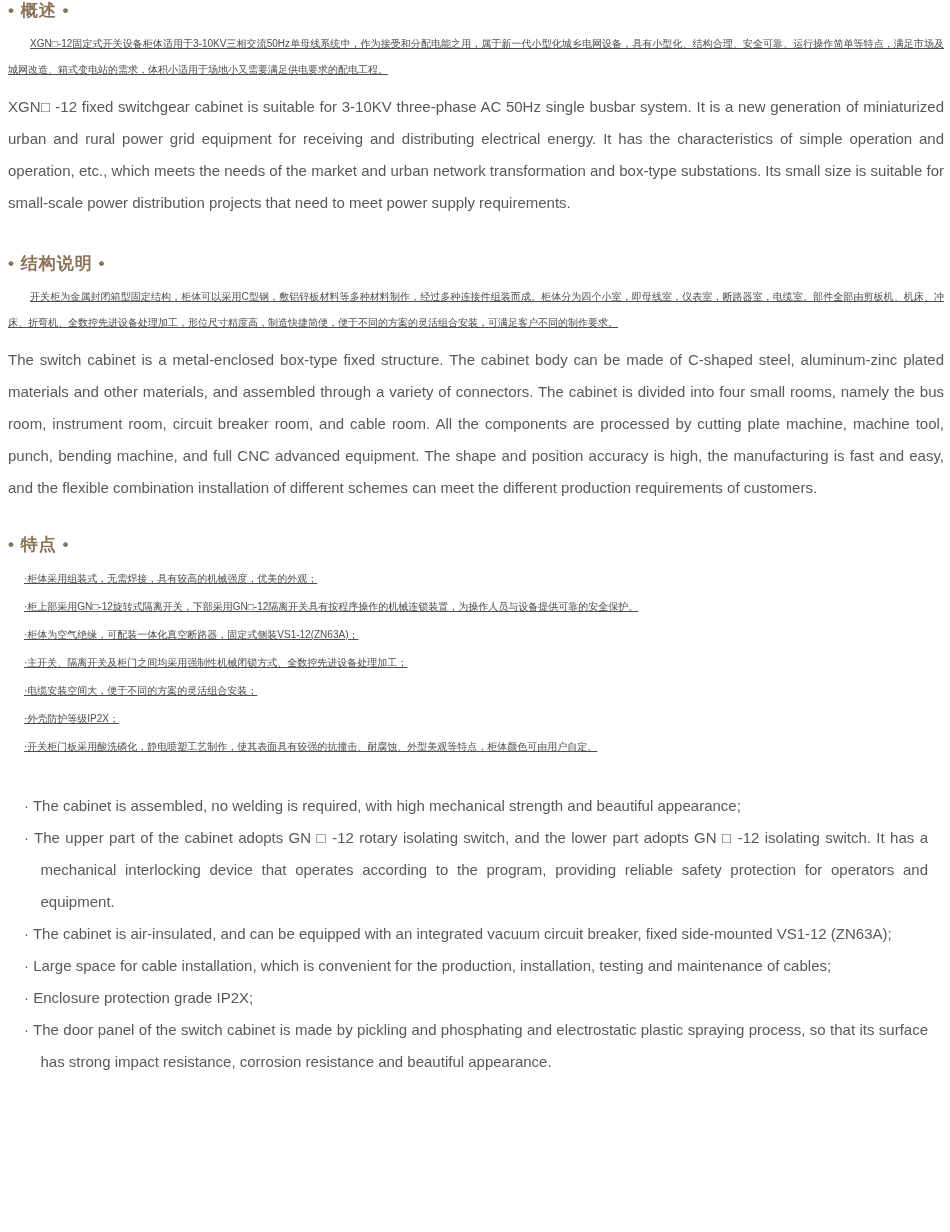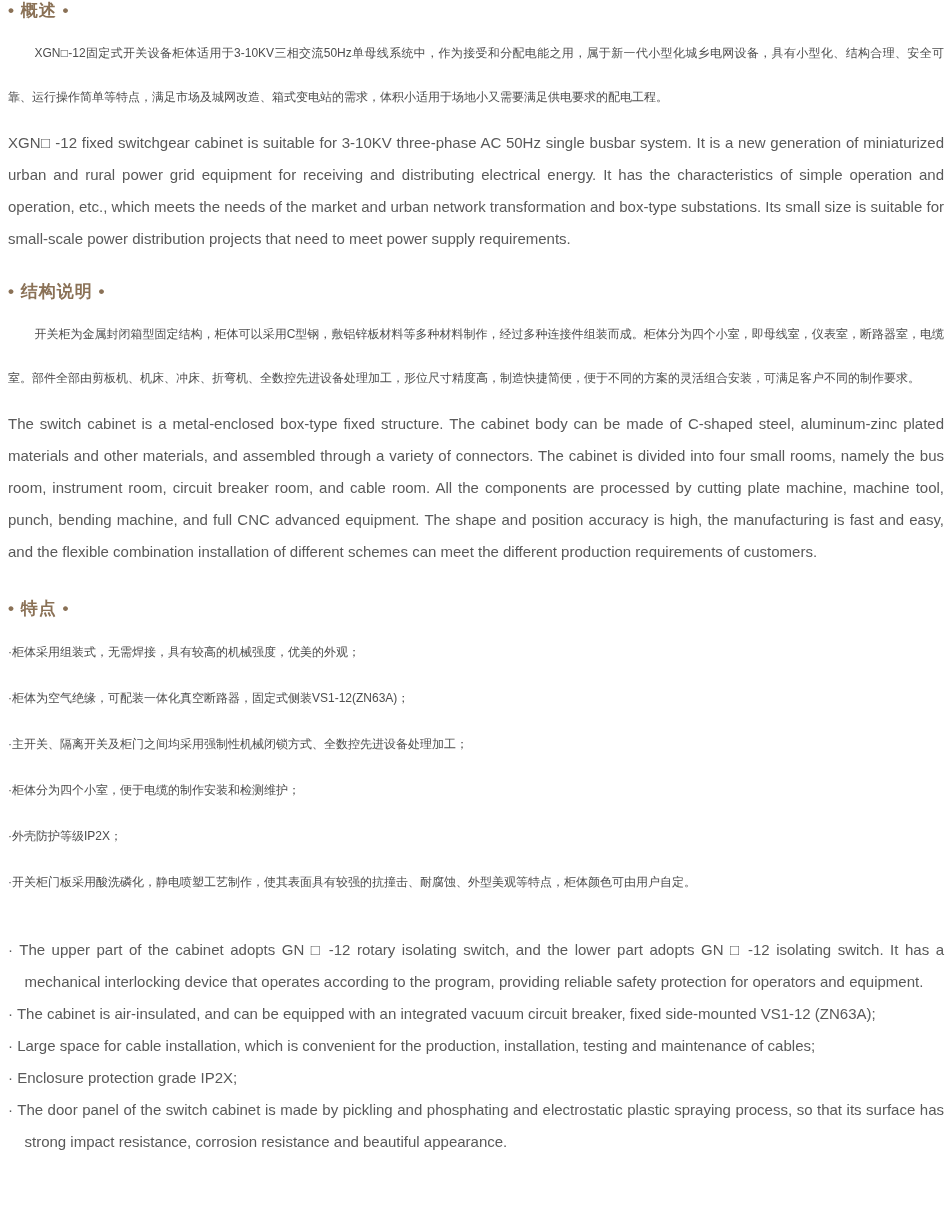--- a/index.html
+++ b/index.html
@@ -21,41 +21,42 @@
   .section-heading {
     color: #8a7156;
     font-size: 17px;
     line-height: 22px;
     font-weight: 700;
     margin: 0;
     letter-spacing: 1px;
   }
   .cn {
     color: #4d4d4d;
-    font-size: 12px;
-    line-height: 44px;
+    font-size: 10px;
+    line-height: 26px;
     text-align: justify;
+    text-decoration: underline;
   }
   .en {
     color: #595959;
     font-size: 15px;
     line-height: 32px;
     text-align: justify;
   }
   .para-indent {
     text-indent: 2.2em;
   }
   p { margin: 0; }
   .p-cn { margin-top: 9px; }
   .p-en { margin-top: 8px; }
-  .sec-structure { margin-top: 26px; }
+  .sec-structure { margin-top: 34px; }
   .sec-features { margin-top: 30px; }
   ul {
     list-style: none;
-    margin: 0;
+    margin: 16px;
     padding: 0;
   }
   .cn-list { margin-top: 10px; }
   .cn-list li {
     padding-left: 1.7em;
     text-indent: -1.7em;
     margin-bottom: 2px;
   }
   .en-list { margin-top: 30px; }
   .en-list li {
@@ -78,28 +79,30 @@
     <h2 class="section-heading">• 结构说明 •</h2>
     <p class="cn para-indent p-cn">开关柜为金属封闭箱型固定结构，柜体可以采用C型钢，敷铝锌板材料等多种材料制作，经过多种连接件组装而成。柜体分为四个小室，即母线室，仪表室，断路器室，电缆室。部件全部由剪板机、机床、冲床、折弯机、全数控先进设备处理加工，形位尺寸精度高，制造快捷简便，便于不同的方案的灵活组合安装，可满足客户不同的制作要求。</p>
     <p class="en p-en">The switch cabinet is a metal-enclosed box-type fixed structure. The cabinet body can be made of C-shaped steel, aluminum-zinc plated materials and other materials, and assembled through a variety of connectors. The cabinet is divided into four small rooms, namely the bus room, instrument room, circuit breaker room, and cable room. All the components are processed by cutting plate machine, machine tool, punch, bending machine, and full CNC advanced equipment. The shape and position accuracy is high, the manufacturing is fast and easy, and the flexible combination installation of different schemes can meet the different production requirements of customers.</p>
   </section>
 
   <section class="sec-features">
     <h2 class="section-heading">• 特点 •</h2>
 
     <ul class="cn cn-list">
       <li>·柜体采用组装式，无需焊接，具有较高的机械强度，优美的外观；</li>
+      <li>·柜上部采用GN□-12旋转式隔离开关，下部采用GN□-12隔离开关具有按程序操作的机械连锁装置，为操作人员与设备提供可靠的安全保护。</li>
       <li>·柜体为空气绝缘，可配装一体化真空断路器，固定式侧装VS1-12(ZN63A)；</li>
       <li>·主开关、隔离开关及柜门之间均采用强制性机械闭锁方式、全数控先进设备处理加工；</li>
-      <li>·柜体分为四个小室，便于电缆的制作安装和检测维护；</li>
+      <li>·电缆安装空间大，便于不同的方案的灵活组合安装；</li>
       <li>·外壳防护等级IP2X；</li>
       <li>·开关柜门板采用酸洗磷化，静电喷塑工艺制作，使其表面具有较强的抗撞击、耐腐蚀、外型美观等特点，柜体颜色可由用户自定。</li>
     </ul>
 
     <ul class="en en-list">
+      <li>· The cabinet is assembled, no welding is required, with high mechanical strength and beautiful appearance;</li>
       <li>· The upper part of the cabinet adopts GN □ -12 rotary isolating switch, and the lower part adopts GN □ -12 isolating switch. It has a mechanical interlocking device that operates according to the program, providing reliable safety protection for operators and equipment.</li>
       <li>· The cabinet is air-insulated, and can be equipped with an integrated vacuum circuit breaker, fixed side-mounted VS1-12 (ZN63A);</li>
       <li>· Large space for cable installation, which is convenient for the production, installation, testing and maintenance of cables;</li>
       <li>· Enclosure protection grade IP2X;</li>
       <li>· The door panel of the switch cabinet is made by pickling and phosphating and electrostatic plastic spraying process, so that its surface has strong impact resistance, corrosion resistance and beautiful appearance.</li>
     </ul>
   </section>
 
 </div>
 

